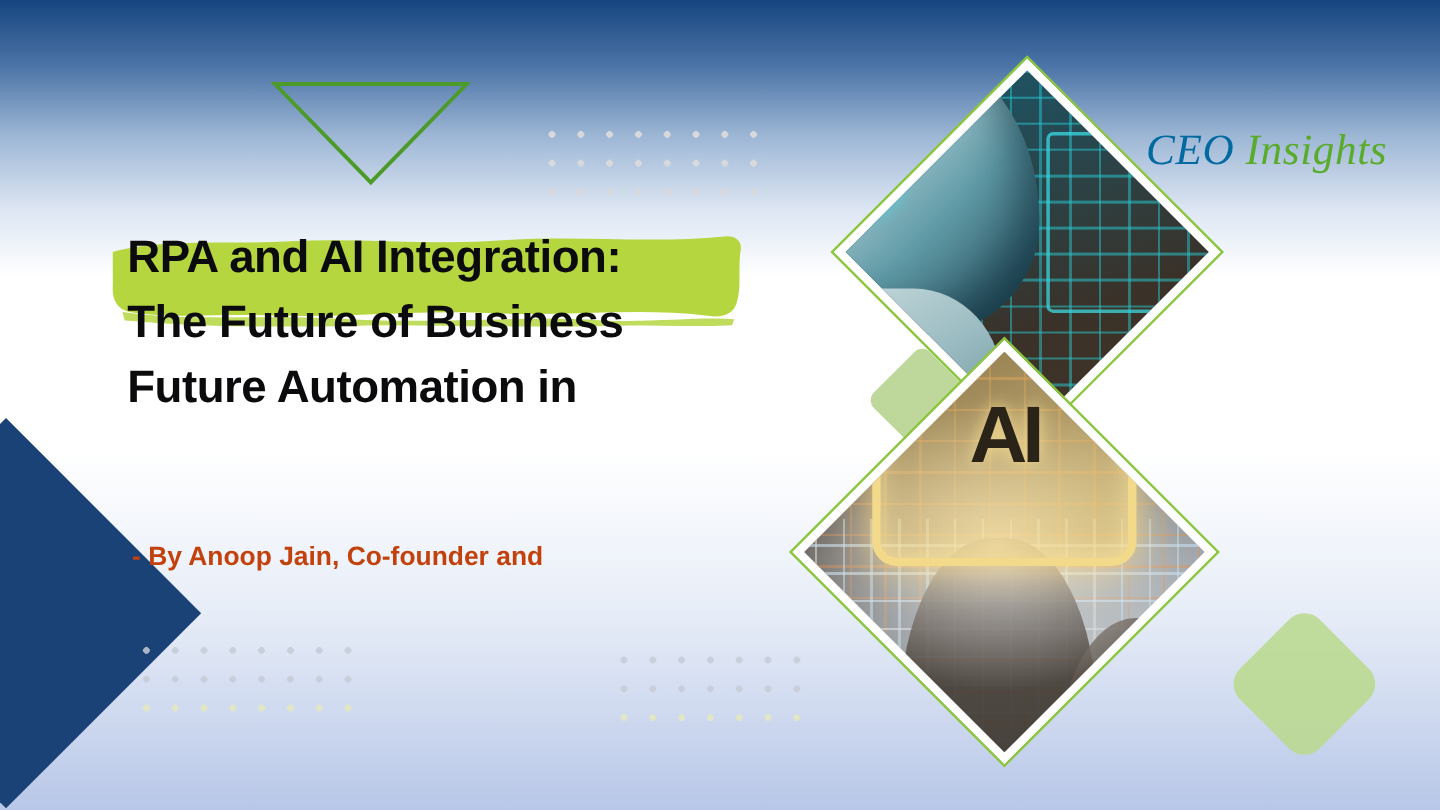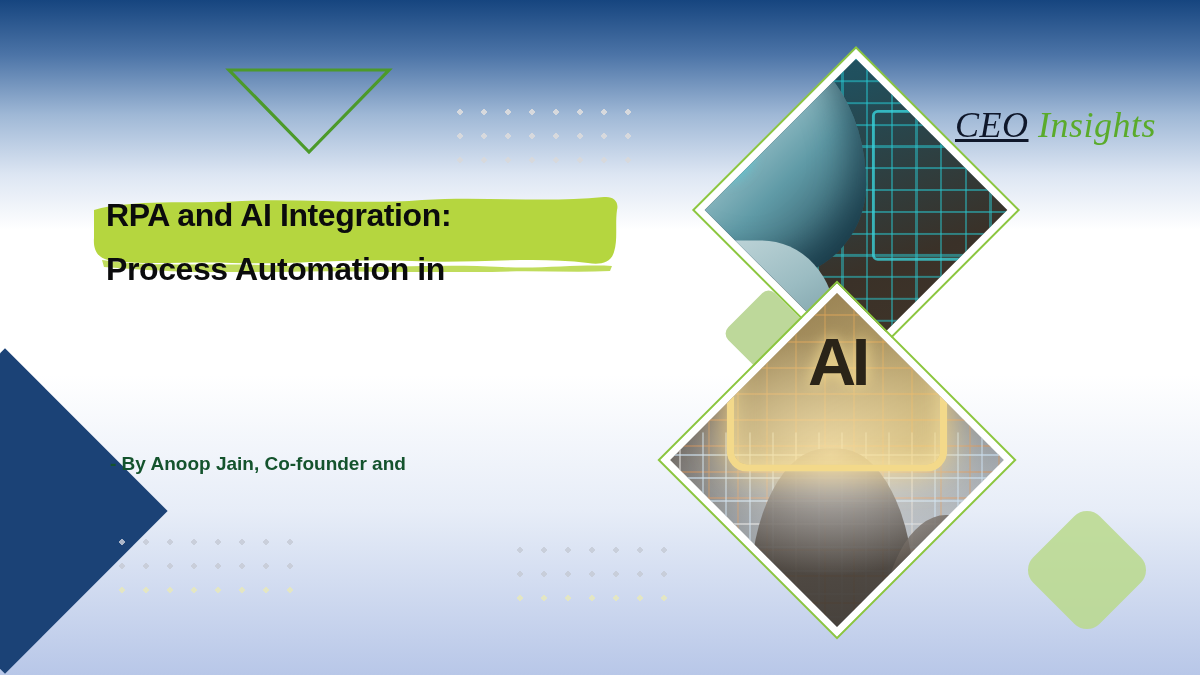--- a/index.html
+++ b/index.html
@@ -208,46 +208,46 @@
   .title-block { position: absolute; left: 106px; top: 188px; width: 560px; }
   .brush {
     position: absolute; left: -14px; top: 2px;
     width: 528px; height: 82px;
     z-index: 0;
   }
   .headline {
     position: relative; z-index: 1;
     font-family: "Liberation Sans", sans-serif;
     font-weight: 700;
-    font-size: 32px;
+    font-size: 38px;
     line-height: 54px;
     letter-spacing: -0.4px;
     color: #0b0b0d;
   }
   .byline {
     position: absolute; left: 110px; top: 449px;
     width: 420px;
     font-family: "Liberation Sans", sans-serif;
     font-weight: 700;
-    font-size: 19px;
+    font-size: 22px;
     line-height: 30px;
-    color: #14532d;
+    color: #c2410c;
   }
   .byline .l2 { display: block; padding-left: 18px; }
 
   
   .logo {
     position: absolute; left: 955px; top: 104px;
     font-family: "Liberation Serif", serif;
     font-style: italic;
     font-size: 36px;
     letter-spacing: .5px;
     white-space: nowrap;
   }
-  .logo .ceo { color: #0f172a; text-decoration: underline; }
+  .logo .ceo { color: #0369a1; }
   .logo .ins { color: #5aab2b; }
 </style>
 </head>
 <body>
 
 <div class="canvas">
 
   <div class="bg-top"></div>
   <div class="bg-bottom"></div>
 
@@ -309,21 +309,22 @@
     <svg class="brush" viewBox="0 0 528 82" preserveAspectRatio="none">
       <path d="M2,20 C40,9 96,14 150,11 C210,8 268,15 330,10 C390,6 452,13 512,7
                C522,6 527,12 525,20 C523,34 526,50 522,62 C519,73 508,75 496,73
                C440,66 380,74 320,71 C258,68 200,75 140,73 C96,71 52,76 16,70
                C6,68 1,60 2,48 Z" fill="#b5d63f"></path>
       <path d="M10,70 C60,78 130,72 200,76 C270,80 340,73 410,77 C450,79 490,74 520,76
                L518,81 C480,83 440,80 400,82 C330,85 260,79 190,82 C130,84 60,81 12,77 Z" fill="#b5d63f" opacity=".85"></path>
     </svg>
     <div class="headline">
       <div>RPA and AI Integration:</div>
-      <div>Process Automation in</div>
+      <div>The Future of Business</div>
+      <div>Future Automation in</div>
     </div>
   </div>
 
   <div class="byline">
     <span>- By Anoop Jain, Co-founder and</span>
   </div>
 
 </div>
 
 </body></html>

